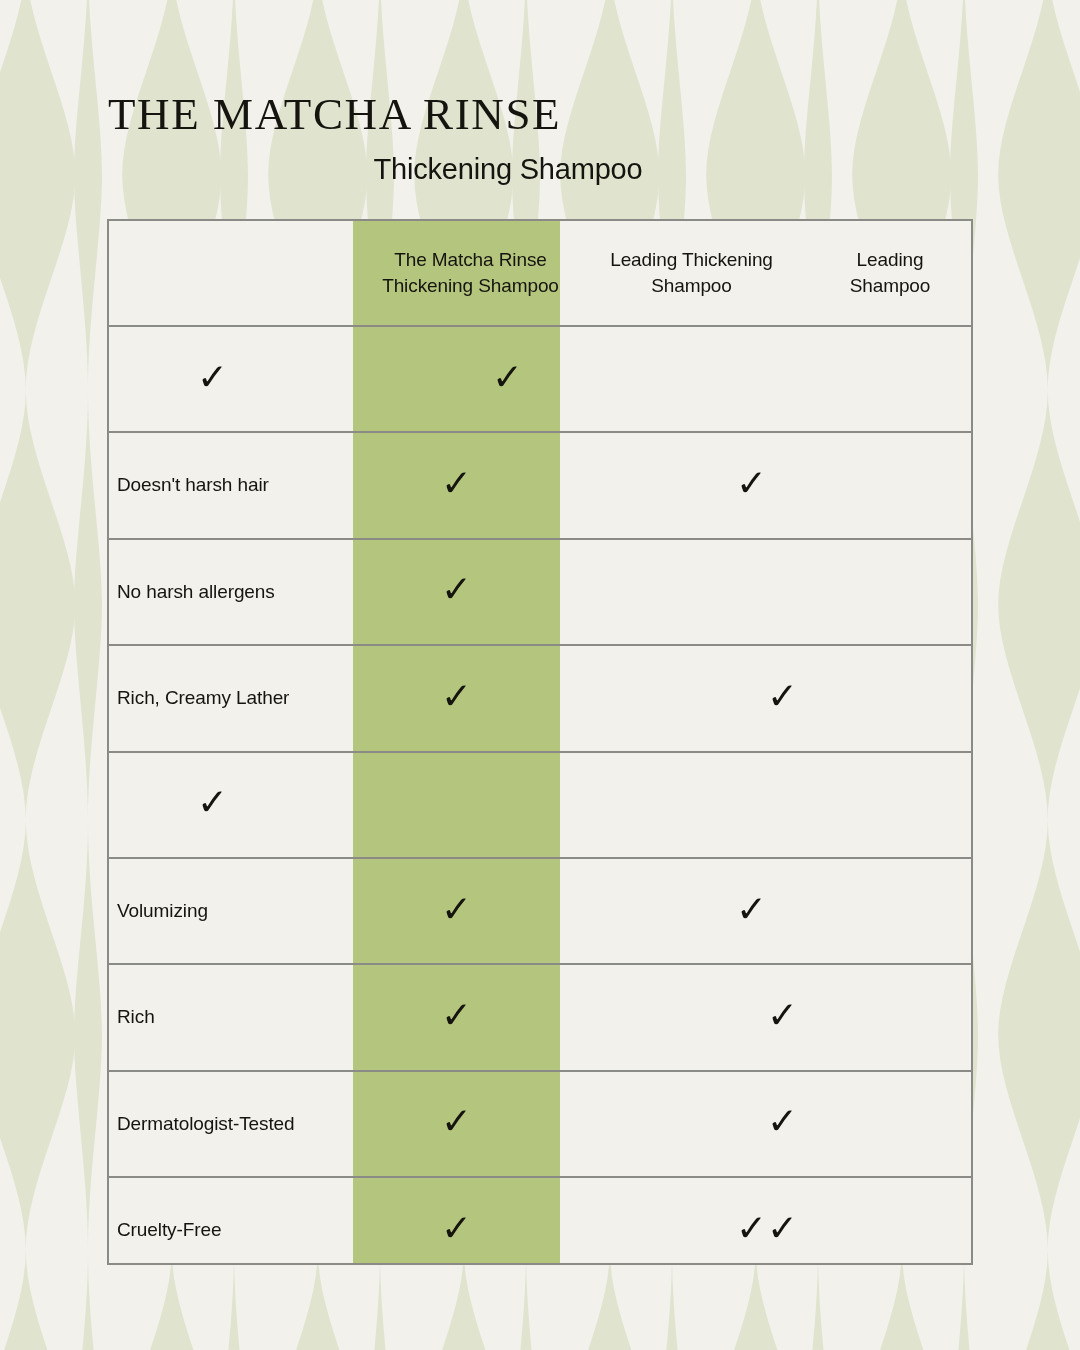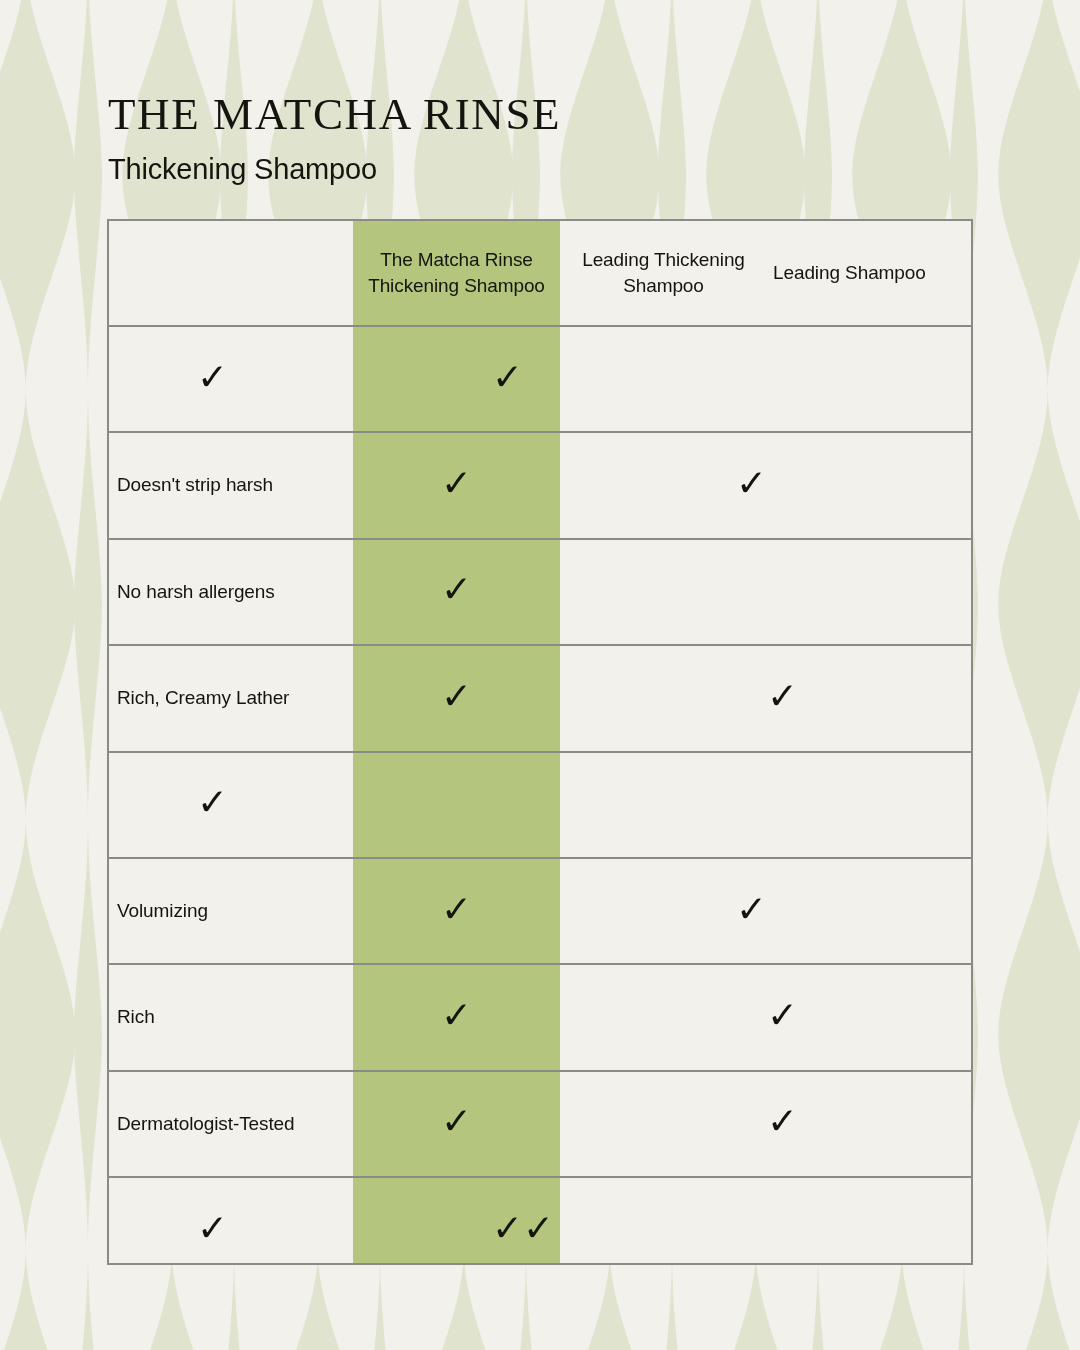--- a/index.html
+++ b/index.html
@@ -52,20 +52,21 @@
 
   #page-subtitle {
     font-family: "Liberation Sans", sans-serif;
     font-size: 29px;
     color: #15140f;
     line-height: 1.0;
     margin: 18px 0 0 0;
     font-weight: 400;
     letter-spacing: -0.2px;
     white-space: nowrap;
+    text-align: center;
   }
 
   
   #comparison-table {
     position: absolute;
     left: 107px;
     top: 219px;
     width: 866px;
     height: 1046px;
     box-sizing: border-box;
@@ -97,20 +98,21 @@
   .trow {
     display: flex;
     flex: 0 0 104.4px;
     align-items: stretch;
     border-bottom: 2px solid #8a8a86;
   }
   .trow:last-child { border-bottom: none; }
 
   .trow.header-row {
     flex: 0 0 104px;
+    gap: 14px;
   }
 
   .cell {
     display: flex;
     align-items: center;
     box-sizing: border-box;
   }
 
   .cell.c-feature {
     flex: 0 0 244px;
@@ -206,21 +208,21 @@
         <div class="cell c-comp1">
             <span class="check">✓</span>
           </div>
         <div class="cell c-comp2">
             <span class="check"></span>
           </div>
       </div>
 
       <div class="trow">
         <div class="cell c-feature">
-            <span class="feature-label">Doesn't strip harsh</span>
+            <span class="feature-label">Doesn't harsh hair</span>
           </div>
         <div class="cell c-brand">
             <span class="check">✓</span>
           </div>
         <div class="cell c-comp1">
             <span class="check">✓</span>
           </div>
         <div class="cell c-comp2">
             <span class="check"></span>
           </div>
@@ -307,20 +309,23 @@
           </div>
         <div class="cell c-comp1">
             <span class="check"></span>
           </div>
         <div class="cell c-comp2">
             <span class="check">✓</span>
           </div>
       </div>
 
       <div class="trow">
+        <div class="cell c-feature">
+            <span class="feature-label">Cruelty-Free</span>
+          </div>
         <div class="cell c-brand">
             <span class="check">✓</span>
           </div>
         <div class="cell c-comp1">
             <span class="check">✓</span>
           </div>
         <div class="cell c-comp2">
             <span class="check">✓</span>
           </div>
       </div>

